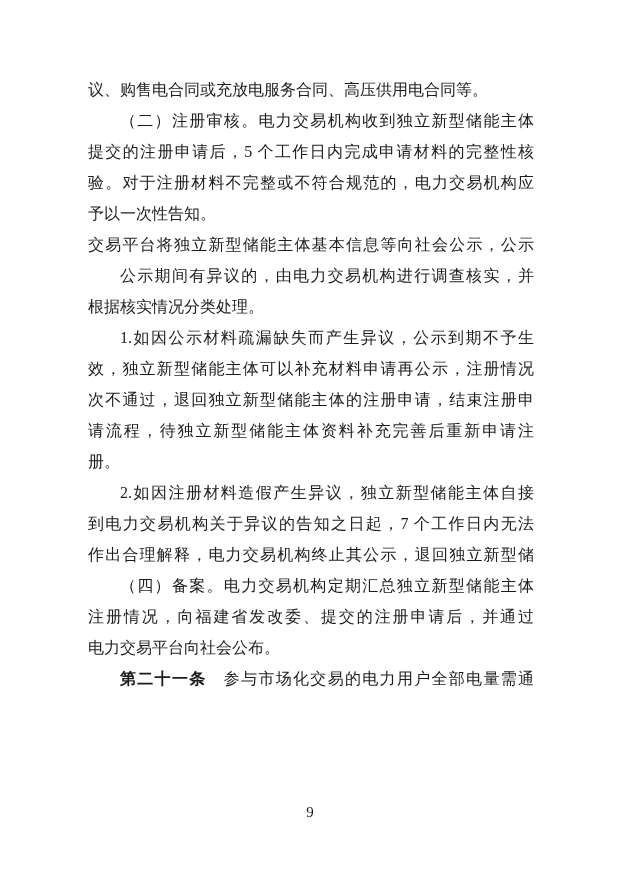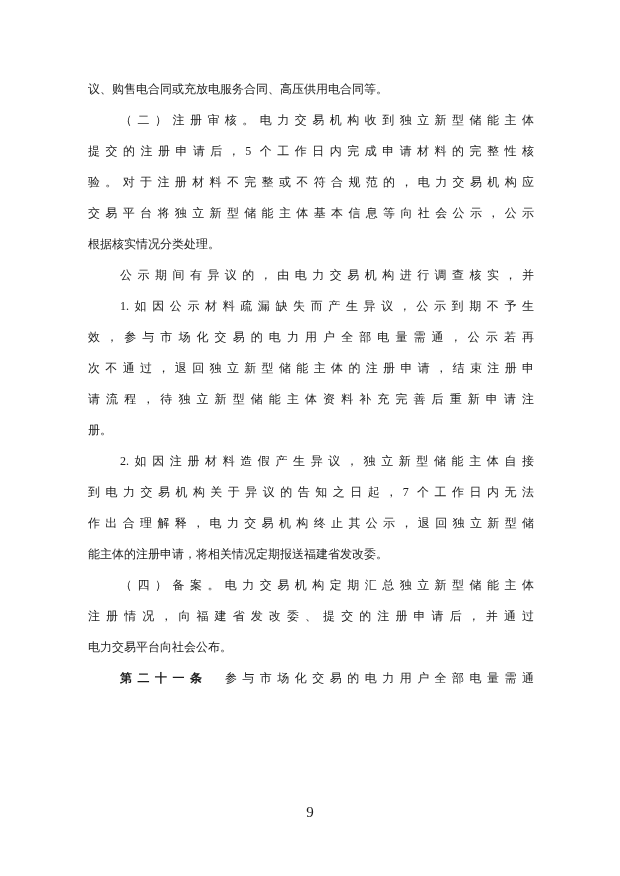--- a/index.html
+++ b/index.html
@@ -20,21 +20,21 @@
     position: absolute;
     left: 88px;
     top: 74px;
     width: 446px;
   }
   .paragraph {
     margin: 0;
     padding: 0;
   }
   .text-line {
-    font-size: 12px;
+    font-size: 16px;
     line-height: 31px;
     height: 31px;
     text-align: left;
     overflow: hidden;
     font-family: Liberation Serif, serif;
   }
   .text-line.fill {
     text-align: justify;
     text-align-last: justify;
   }
@@ -59,40 +59,40 @@
 
 <div class="page">
   <div class="doc-body">
       <div class="paragraph">
         <div class="text-line"><span class="run">议、购售电合同或充放电服务合同、高压供用电合同等。</span></div>
       </div>
       <div class="paragraph">
         <div class="text-line fill indent"><span class="run">（二）注册审核。电力交易机构收到独立新型储能主体</span></div>
         <div class="text-line fill"><span class="run">提交的注册申请后，5 个工作日内完成申请材料的完整性核</span></div>
         <div class="text-line fill"><span class="run">验。对于注册材料不完整或不符合规范的，电力交易机构应</span></div>
+        <div class="text-line"><span class="run">予以一次性告知。</span></div>
       </div>
       <div class="paragraph">
         <div class="text-line fill"><span class="run">交易平台将独立新型储能主体基本信息等向社会公示，公示</span></div>
       </div>
       <div class="paragraph">
+        <div class="text-line fill indent"><span class="run">公示期间有异议的，由电力交易机构进行调查核实，并</span></div>
         <div class="text-line"><span class="run">根据核实情况分类处理。</span></div>
-        <div class="text-line fill indent"><span class="run">公示期间有异议的，由电力交易机构进行调查核实，并</span></div>
       </div>
       <div class="paragraph">
         <div class="text-line fill indent"><span class="run">1.如因公示材料疏漏缺失而产生异议，公示到期不予生</span></div>
-        <div class="text-line fill"><span class="run">效，参与市场化交易的电力用户全部电量需通，公示若再</span></div>
+        <div class="text-line fill"><span class="run">效，独立新型储能主体可以补充材料申请再公示，注册情况</span></div>
         <div class="text-line fill"><span class="run">次不通过，退回独立新型储能主体的注册申请，结束注册申</span></div>
         <div class="text-line fill"><span class="run">请流程，待独立新型储能主体资料补充完善后重新申请注</span></div>
         <div class="text-line"><span class="run">册。</span></div>
       </div>
       <div class="paragraph">
         <div class="text-line fill indent"><span class="run">2.如因注册材料造假产生异议，独立新型储能主体自接</span></div>
         <div class="text-line fill"><span class="run">到电力交易机构关于异议的告知之日起，7 个工作日内无法</span></div>
         <div class="text-line fill"><span class="run">作出合理解释，电力交易机构终止其公示，退回独立新型储</span></div>
-        <div class="text-line"><span class="run">能主体的注册申请，将相关情况定期报送福建省发改委。</span></div>
       </div>
       <div class="paragraph">
         <div class="text-line fill indent"><span class="run">（四）备案。电力交易机构定期汇总独立新型储能主体</span></div>
         <div class="text-line fill"><span class="run">注册情况，向福建省发改委、提交的注册申请后，并通过</span></div>
         <div class="text-line"><span class="run">电力交易平台向社会公布。</span></div>
       </div>
       <div class="paragraph">
         <div class="text-line fill indent"><span class="run bold">第二十一条</span><span class="run">　参与市场化交易的电力用户全部电量需通</span></div>
       </div>
     </div>

